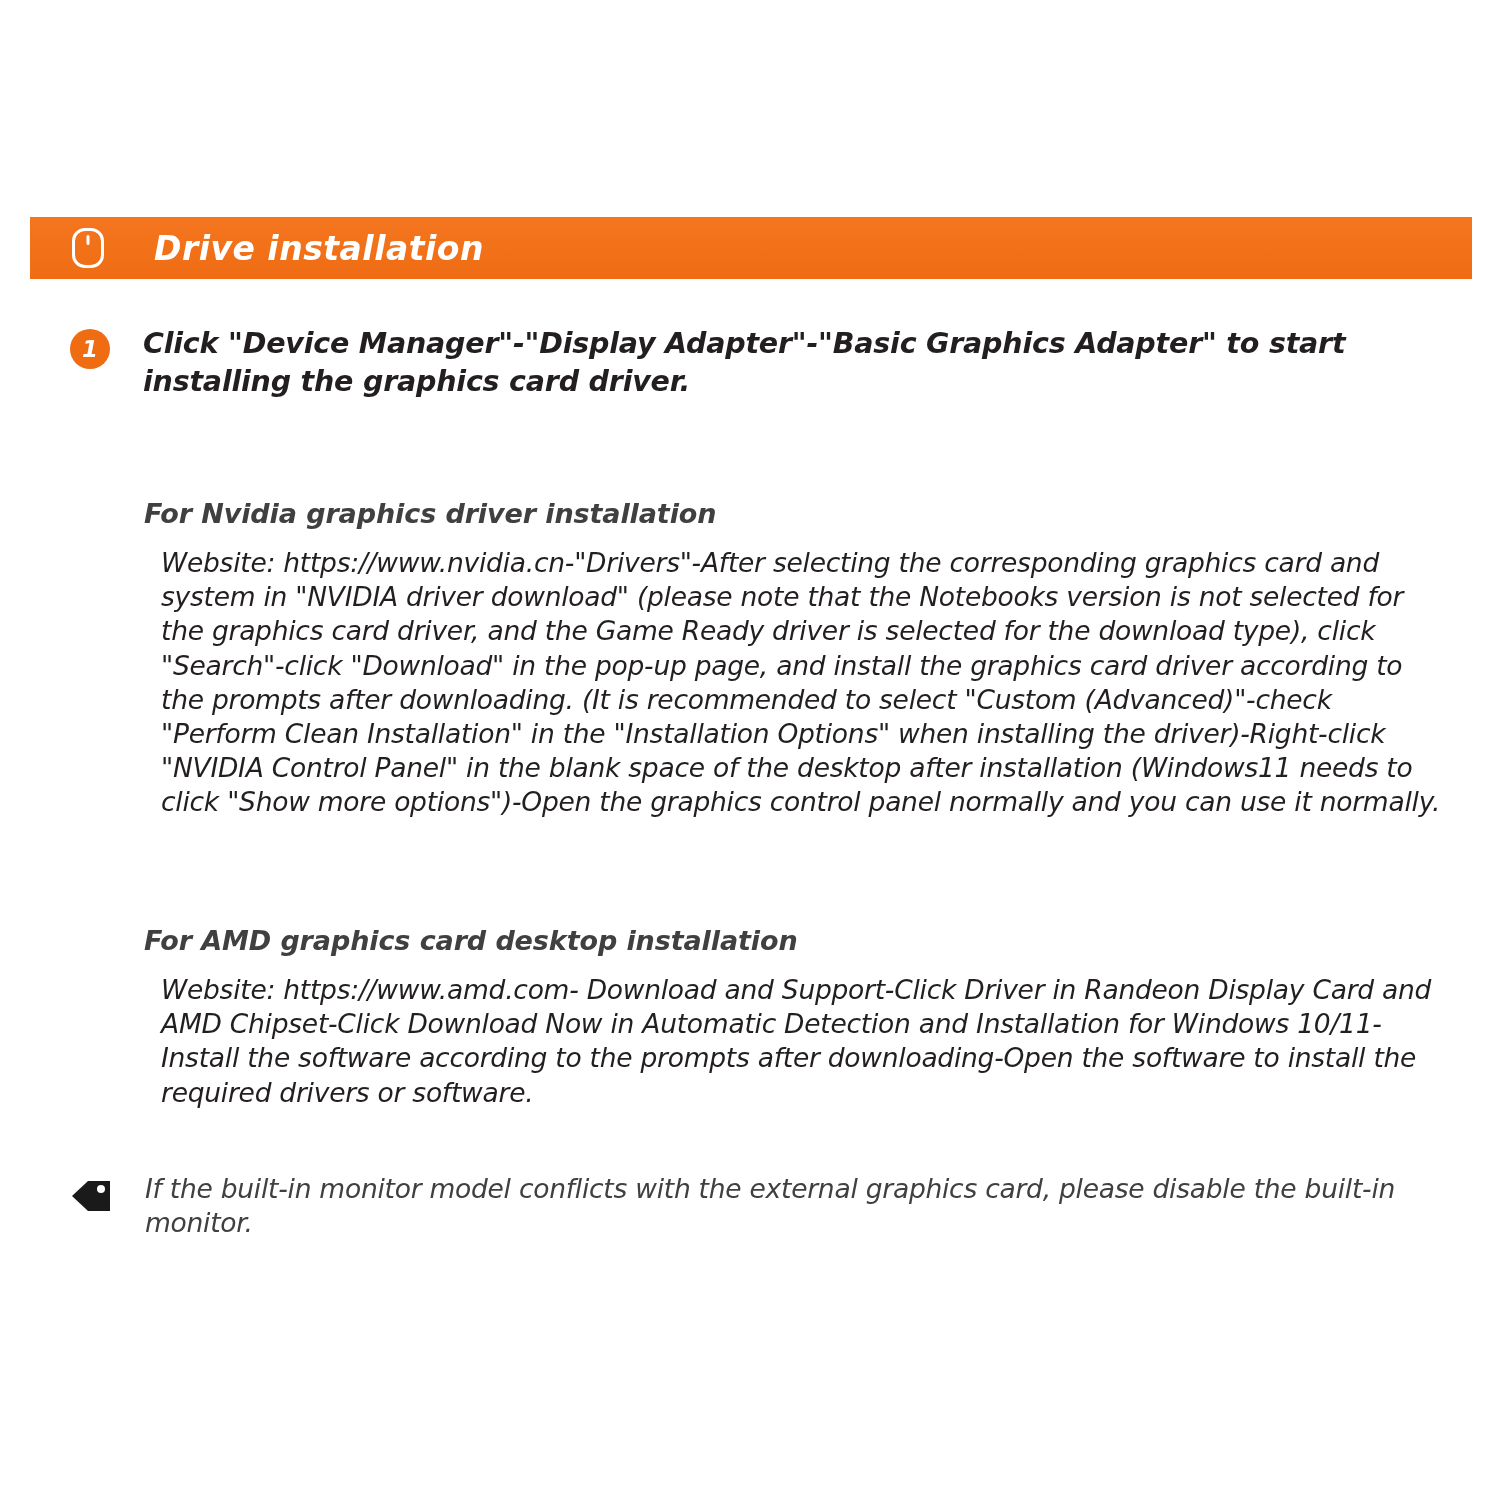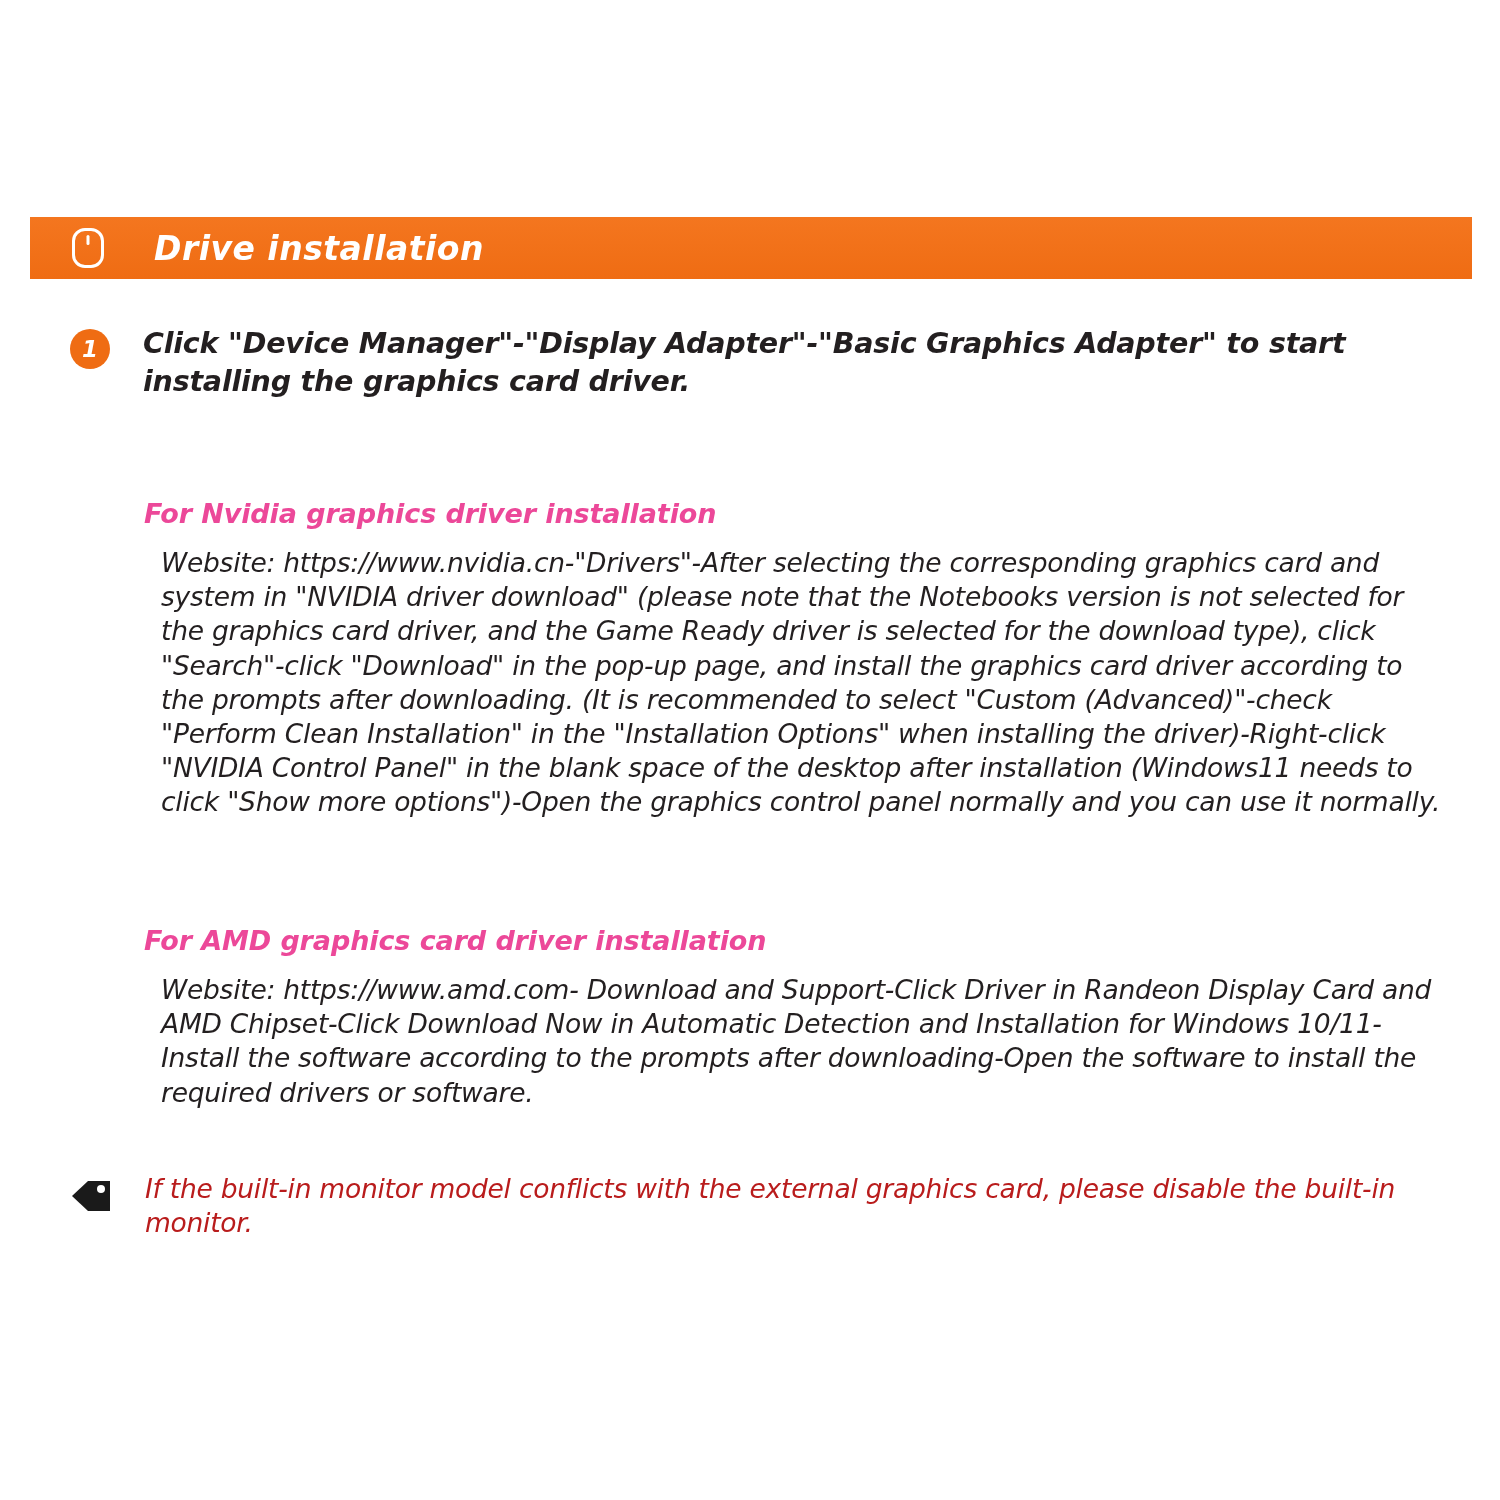--- a/index.html
+++ b/index.html
@@ -100,21 +100,21 @@
   
   .section {
     position: absolute;
     left: 144px;
     width: 1320px;
   }
   .section-heading {
     font-size: 27px;
     font-style: italic;
     font-weight: bold;
-    color: #ec4899;
+    color: #404040;
     margin: 0 0 4px 0;
     letter-spacing: -0.1px;
   }
   .section-body {
     font-size: 26.5px;
     font-style: italic;
     line-height: 1.29;
     color: #231f20;
     letter-spacing: -0.25px;
     margin: 17px;
@@ -136,21 +136,21 @@
     width: 46px;
     height: 40px;
     margin-top: 4px;
     position: relative;
   }
   .note-text {
     margin-left: 31px;
     font-size: 26.5px;
     font-style: italic;
     line-height: 1.3;
-    color: #b91c1c;
+    color: #404040;
     letter-spacing: -0.25px;
   }
 </style>
 </head>
 <body>
 
 <div class="page">
 
   <div class="banner">
     <span class="banner-icon"></span>
@@ -161,21 +161,21 @@
     <div class="step-badge">1</div>
     <div class="step-text">Click "Device Manager"-"Display Adapter"-"Basic Graphics Adapter" to start installing the graphics card driver.</div>
   </div>
 
   <div class="section" id="nvidia-section">
     <h2 class="section-heading">For Nvidia graphics driver installation</h2>
     <p class="section-body">Website: https://www.nvidia.cn-"Drivers"-After selecting the corresponding graphics card and system in "NVIDIA driver download" (please note that the Notebooks version is not selected for the graphics card driver, and the Game Ready driver is selected for the download type), click "Search"-click "Download" in the pop-up page, and install the graphics card driver according to the prompts after downloading. (It is recommended to select "Custom (Advanced)"-check "Perform Clean Installation" in the "Installation Options" when installing the driver)-Right-click "NVIDIA Control Panel" in the blank space of the desktop after installation (Windows11 needs to click "Show more options")-Open the graphics control panel normally and you can use it normally.</p>
   </div>
 
   <div class="section" id="amd-section">
-    <h2 class="section-heading">For AMD graphics card driver installation</h2>
+    <h2 class="section-heading">For AMD graphics card desktop installation</h2>
     <p class="section-body">Website: https://www.amd.com- Download and Support-Click Driver in Randeon Display Card and AMD Chipset-Click Download Now in Automatic Detection and Installation for Windows 10/11-Install the software according to the prompts after downloading-Open the software to install the required drivers or software.</p>
   </div>
 
   <div class="note">
     <span class="note-icon">
       <svg width="46" height="40" viewBox="0 0 46 40" xmlns="http://www.w3.org/2000/svg">
         <path d="M4 20 L20 5 L42 5 L42 35 L20 35 Z" fill="#1a1a1a"></path>
         <circle cx="33" cy="13" r="4" fill="#ffffff"></circle>
       </svg>
     </span>

